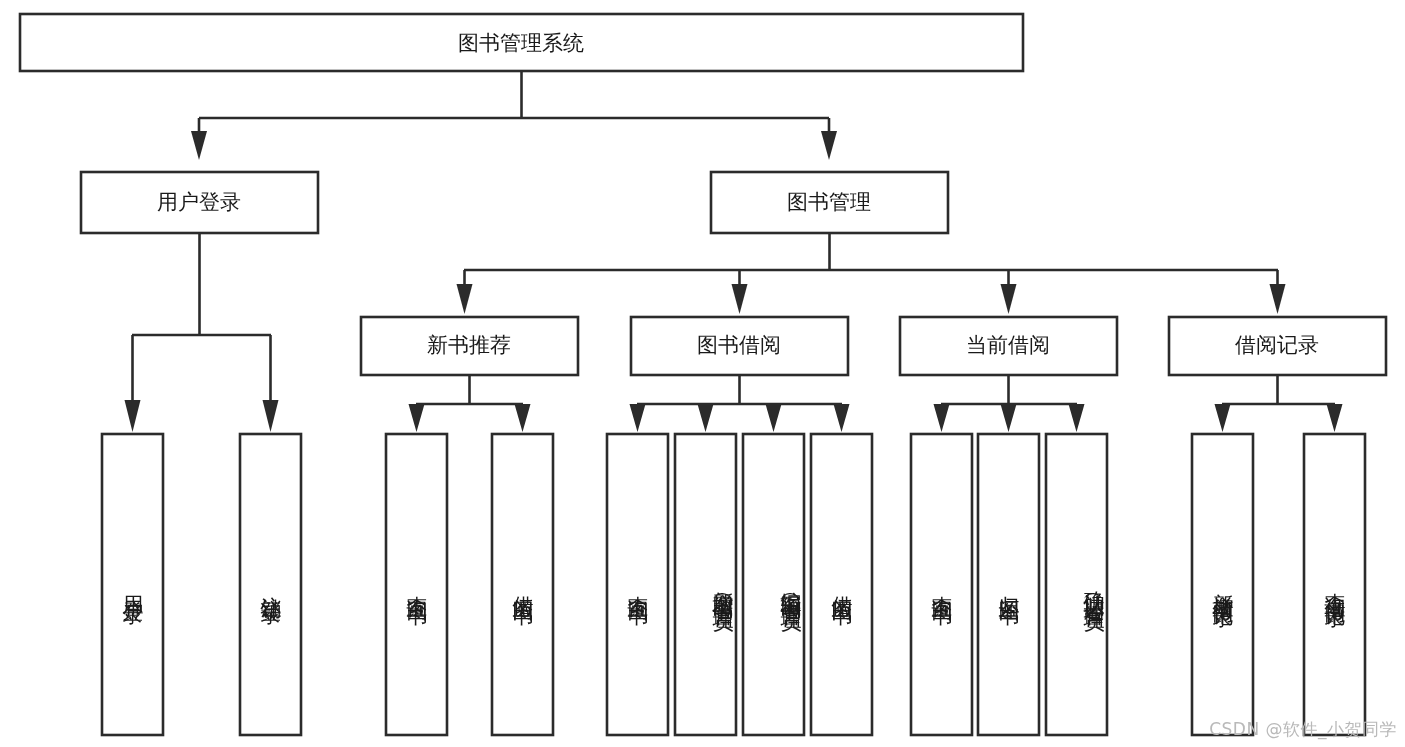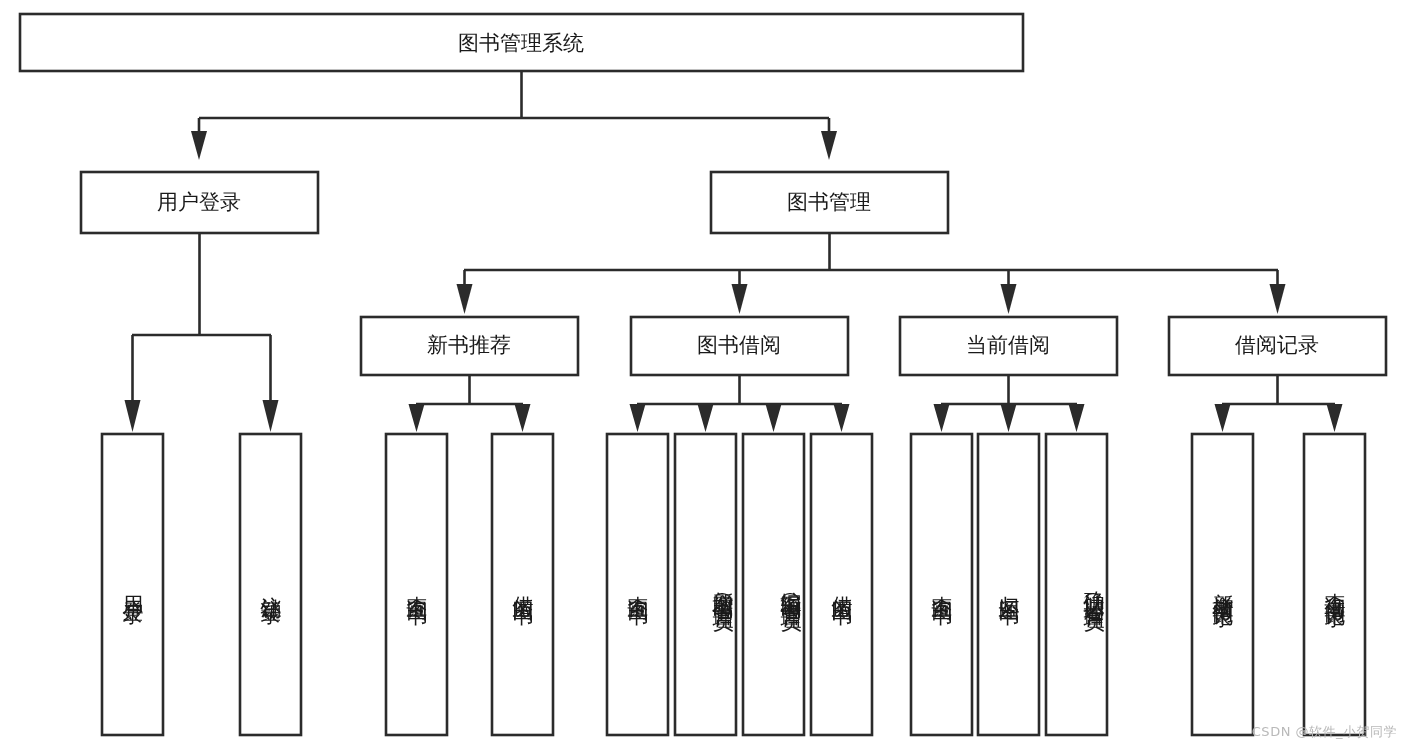--- a/index.html
+++ b/index.html
@@ -62,21 +62,21 @@
     justify-content: center;
     text-align: center;
     white-space: nowrap;
     pointer-events: none;
   }
   .watermark {
     position: absolute;
     right: 8px;
     bottom: 6px;
     font-family: "DejaVu Sans", "Liberation Sans", sans-serif;
-    font-size: 13px;
+    font-size: 17px;
     color: #b9b9b9;
     letter-spacing: 0.5px;
     white-space: nowrap;
   }
 </style>
 </head>
 <body>
 
 <div id="diagram-root">
 

